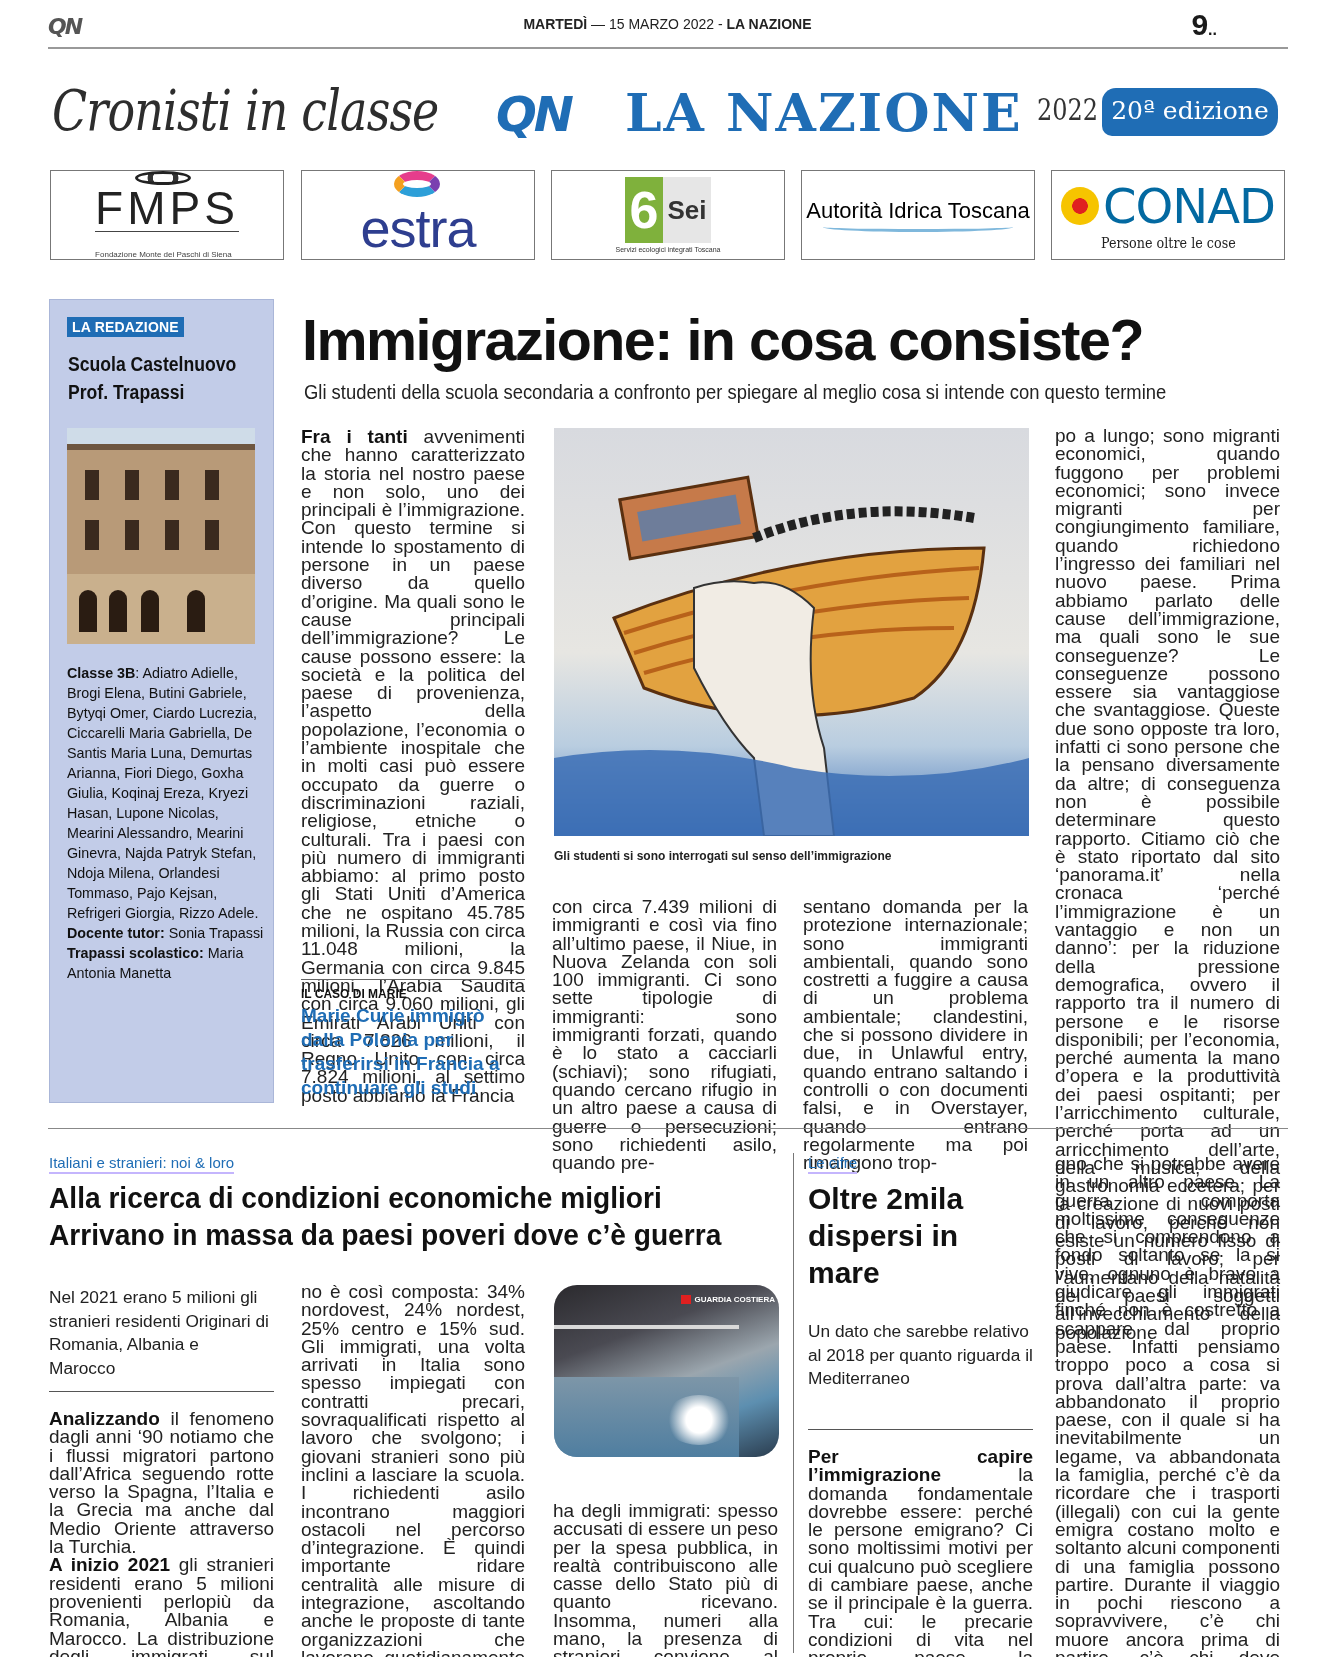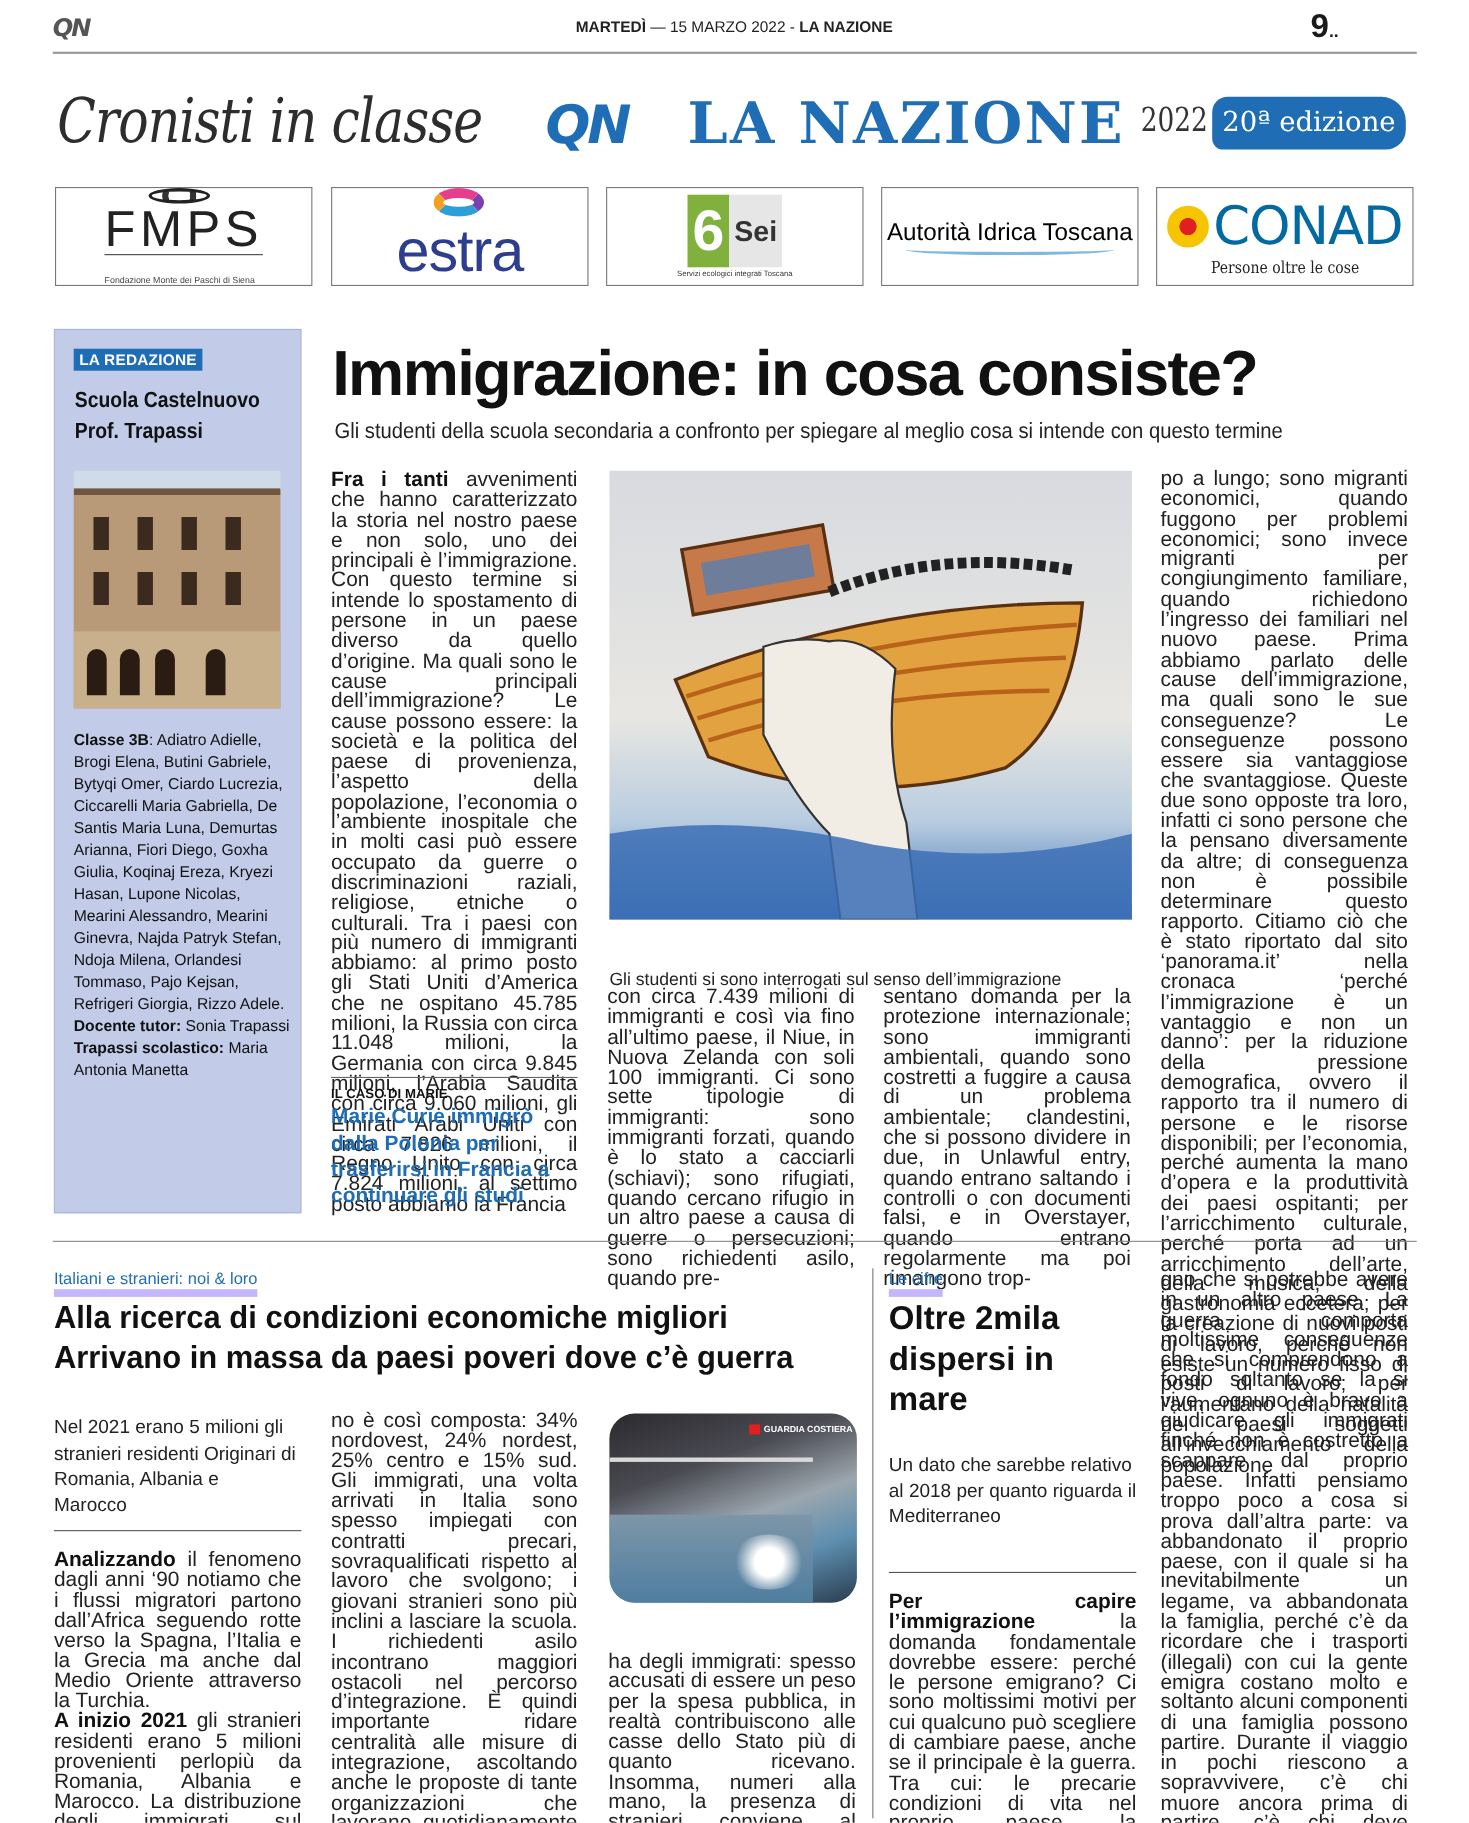--- a/index.html
+++ b/index.html
@@ -63,29 +63,29 @@
   
   .headline { left: 302px; top: 306px; font-size: 58px; font-weight: 900; letter-spacing: -1.5px; color: #111; font-family: "Liberation Sans", sans-serif; transform: scaleX(0.99); transform-origin: left; white-space: nowrap; }
   .subhead { left: 304px; top: 381px; font-size: 20px; color: #222; white-space: nowrap; transform: scaleX(0.92); transform-origin: left; }
   .col { font-size: 19px; line-height: 18.3px; color: #222; text-align: justify; hyphens: manual; }
   .col b { font-weight: 700; color: #111; }
   .col1 { left: 301px; top: 428px; width: 224px; }
   .col2 { left: 552px; top: 898px; width: 225px; }
   .col3 { left: 803px; top: 898px; width: 225px; }
   .col4 { left: 1055px; top: 427px; width: 225px; }
   .illustration { left: 554px; top: 428px; width: 475px; height: 408px; overflow: hidden; background: linear-gradient(180deg, #d8dadf 0%, #e7e6e2 55%, #b9cde0 78%, #3c6fb5 100%); }
-  .caption { left: 554px; top: 882px; font-size: 16px; font-weight: 400; color: #222; }
+  .caption { left: 554px; top: 849px; font-size: 12px; font-weight: 700; color: #222; }
   .marie-rule { left: 301px; top: 979px; width: 224px; height: 1px; background: #666; }
   .marie-kicker { left: 301px; top: 987px; font-size: 12px; font-weight: 700; color: #111; }
   .marie-title { left: 301px; top: 1004px; width: 230px; font-size: 19px; font-weight: 700; line-height: 24px; color: #1f6db5; }
 
   .midrule { left: 48px; width: 1240px; top: 1128px; height: 1px; background: #888; }
 
   
-  .kicker { font-size: 15px; color: #1f6db5; border-bottom: 7px solid #c4b5fd; padding-bottom: 1px; }
+  .kicker { font-size: 15px; color: #1f6db5; border-bottom: 2px solid #c4b5fd; padding-bottom: 1px; }
   .kicker1 { left: 49px; top: 1154px; }
   .bot-head { left: 49px; top: 1180px; font-size: 29px; font-weight: 700; line-height: 37px; color: #111; white-space: nowrap; transform: scaleX(0.97); transform-origin: left; }
   .bot-sum { left: 49px; top: 1286px; width: 220px; font-size: 17.3px; line-height: 23.5px; color: #222; }
   .bot-sumrule { left: 49px; top: 1391px; width: 225px; height: 1px; background: #555; }
   .bcol1 { left: 49px; top: 1410px; width: 225px; }
   .bcol2 { left: 301px; top: 1283px; width: 224px; }
   .bcol3 { left: 553px; top: 1502px; width: 225px; }
   .photo { left: 554px; top: 1285px; width: 225px; height: 172px; overflow: hidden; background: linear-gradient(160deg, #2b2a2e 0%, #4a4a52 30%, #9ba6ae 55%, #5d8fb0 75%, #2a3c4e 100%); border-radius: 23px; }
   .photo .rail { position: absolute; left: 0; right: 40px; height: 4px; background: #d9d9d9; }
   .photo .hull { position: absolute; left: 0; right: 40px; bottom: 0; height: 80px; background: linear-gradient(180deg, #7d96a8, #4f7ea0); }

